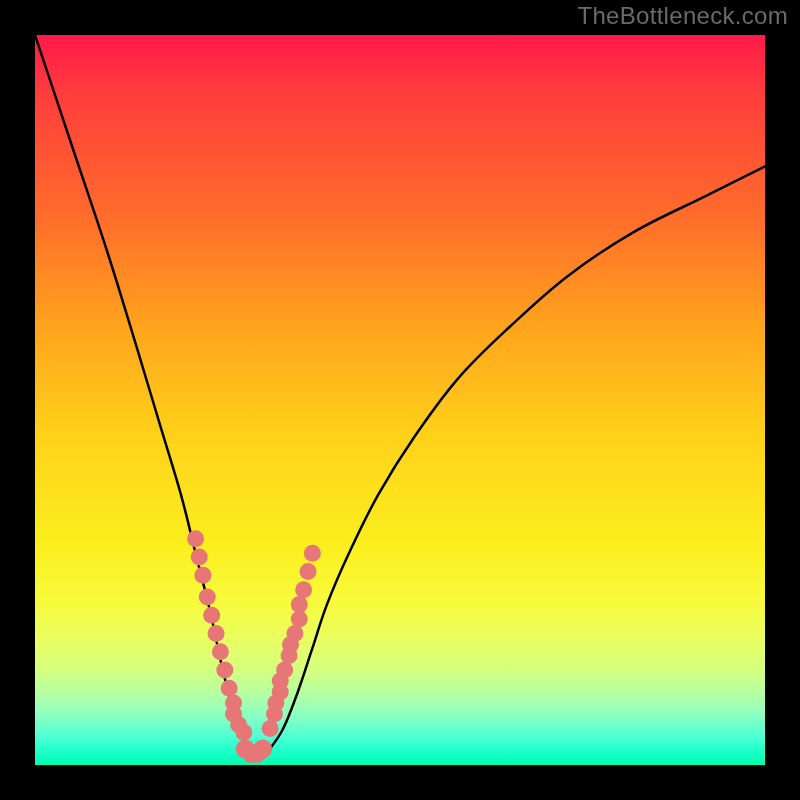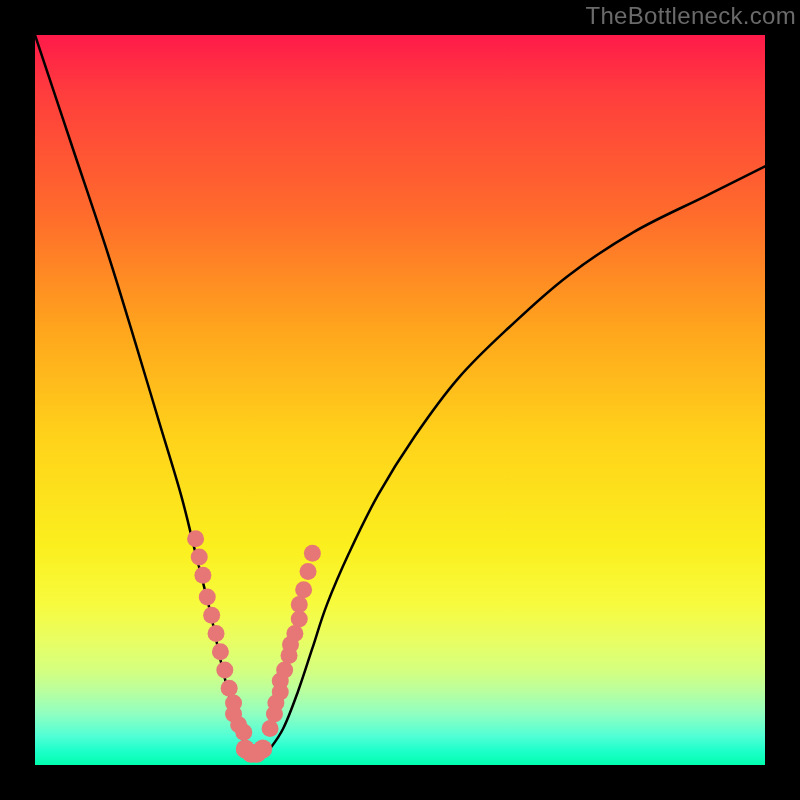--- a/index.html
+++ b/index.html
@@ -46,21 +46,21 @@
       #b8ffa0 90%,
       #8fffc1 93%,
       #52ffd5 96%,
       #1fffcb 98%,
       #00ffae 100%
     );
   }
   .watermark {
     position: absolute;
     top: 2px;
-    right: 4px;
+    right: 12px;
     color: #6a6a6a;
     font-size: 24px;
     font-weight: 500;
     letter-spacing: 0.3px;
     user-select: none;
   }
   svg.curves {
     position: absolute;
     left: 0;
     top: 0;

